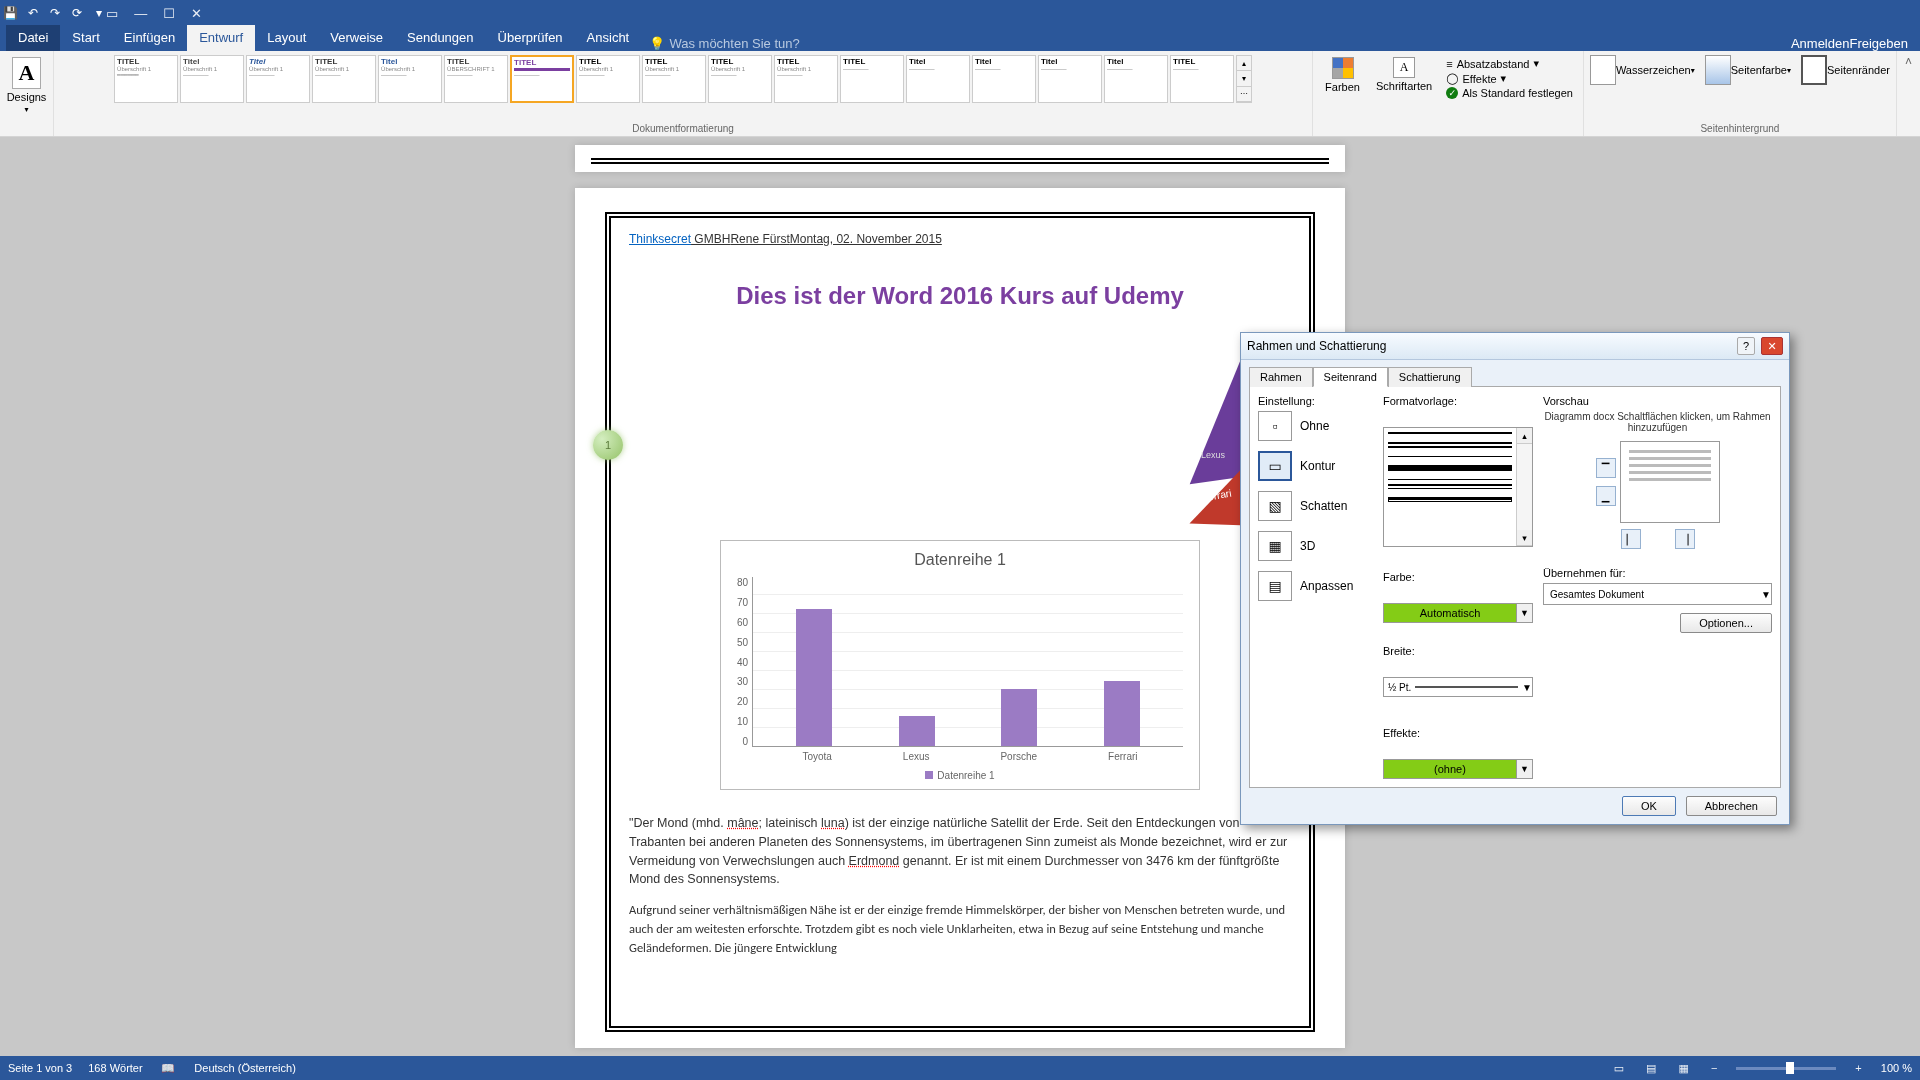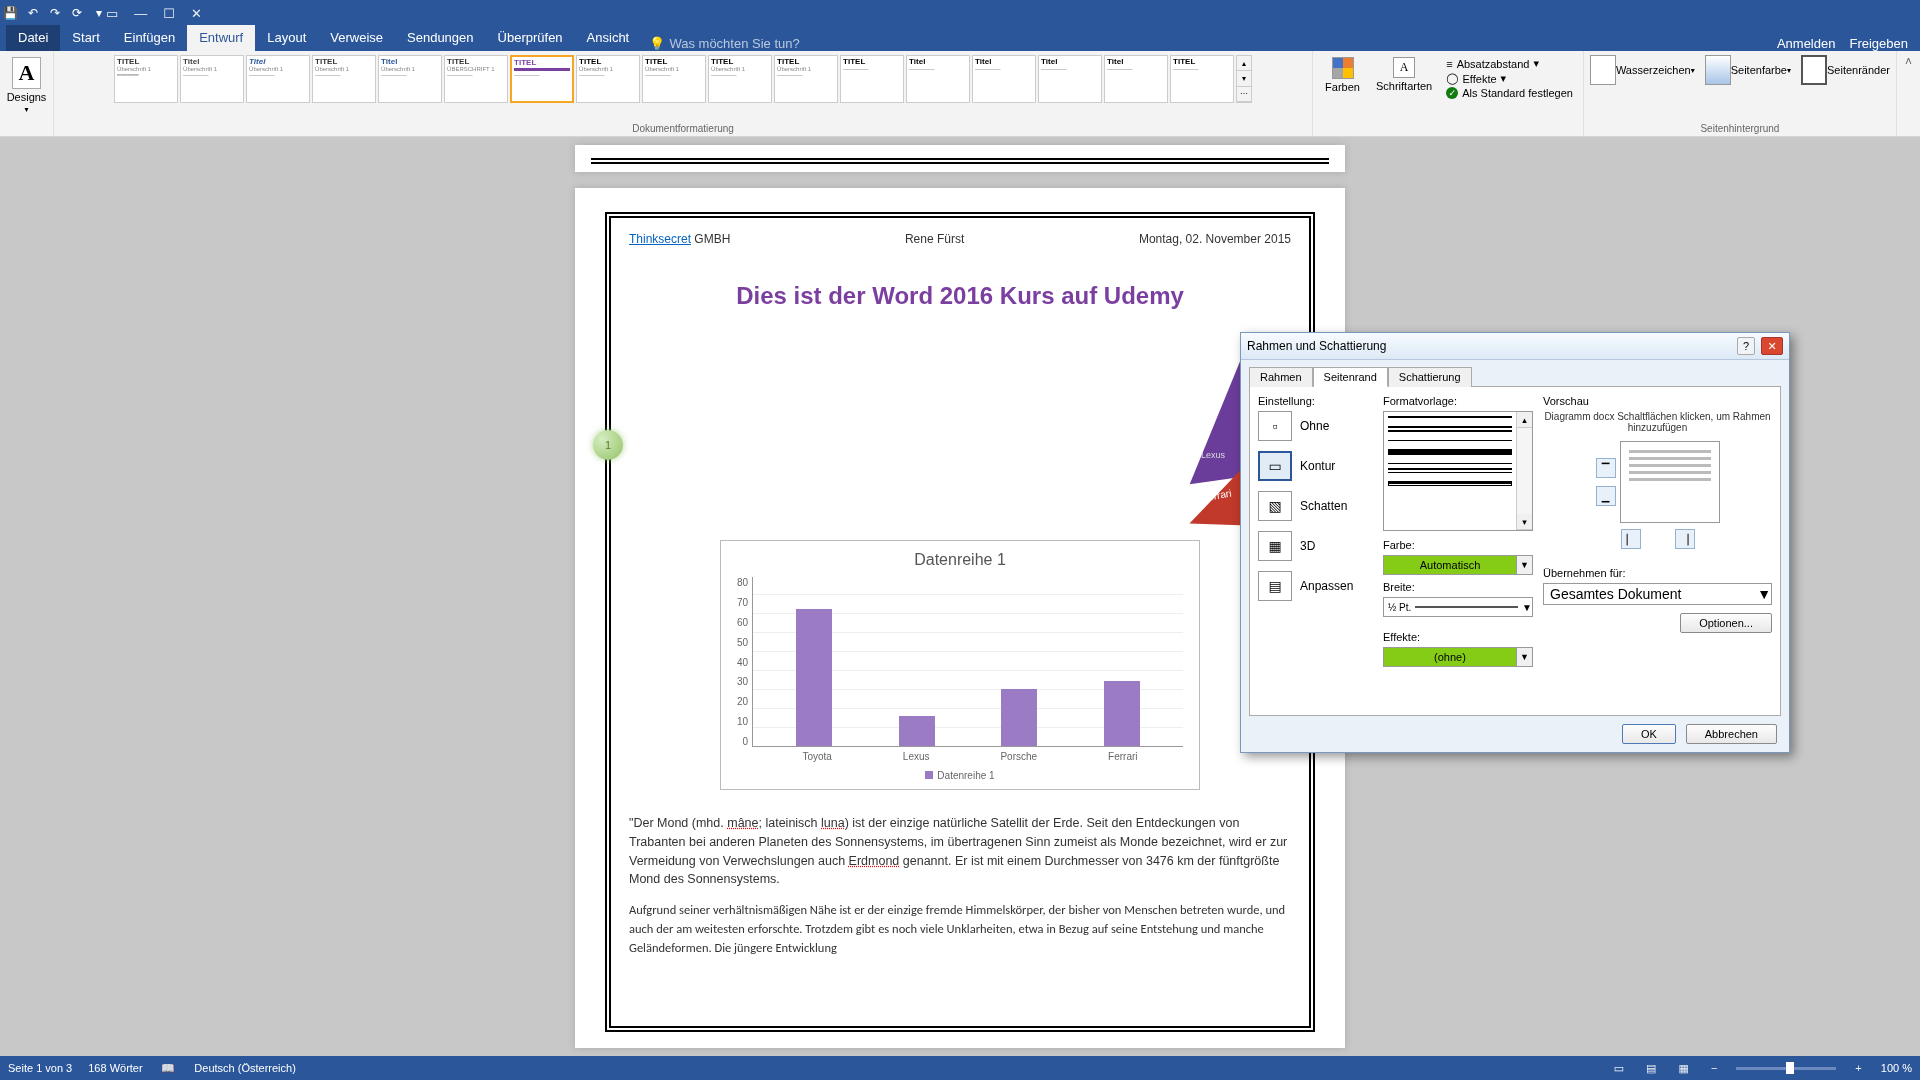--- a/index.html
+++ b/index.html
@@ -13,21 +13,21 @@
 .titlebar .win-controls { display: flex; gap: 16px; align-items: center; }
 .win-btn { cursor: pointer; font-size: 13px; opacity: .9; }
 
 
 .menutabs { background: #2b579a; height: 25px; display: flex; align-items: flex-end; padding-left: 6px; color: white; }
 .menutabs .tab { padding: 5px 12px 6px; font-size: 13px; cursor: pointer; }
 .menutabs .tab.file { background: #1e3f73; }
 .menutabs .tab.active { background: #f3f3f3; color: #2b579a; }
 .menutabs .tellme { color: #b8c9e0; font-size: 13px; display:flex; align-items:center; gap:4px; margin-left: 8px; }
 .menutabs .spacer { flex: 1; }
-.menutabs .right-actions { display: flex; gap: 14px; padding-right: 12px; align-items:center; font-size: 13px; }
+.menutabs .right-actions { display: flex; padding-right: 12px; align-items:center; font-size: 13px; }
 .right-actions span { cursor:pointer; }
 
 
 .ribbon { background: #f3f3f3; height: 86px; display: flex; border-bottom: 1px solid #d4d4d4; }
 .ribbon-group { border-right: 1px solid #e0e0e0; display: flex; flex-direction: column; align-items: center; justify-content: space-between; padding: 4px 6px 2px; }
 .ribbon-group-label { font-size: 10px; color: #666; text-align: center; padding-top:1px; }
 .designs-btn { display:flex; flex-direction:column; align-items:center; gap:2px; cursor:pointer; padding: 2px 4px;}
 .big-A { font-size: 22px; font-family: 'Times New Roman', serif; font-weight: bold; border: 1px solid #aaa; padding: 2px 6px; background:white; }
 .gallery { display: flex; gap: 2px; align-items: flex-start; height: 64px; overflow: hidden; flex:1; }
 .gallery-item { width: 64px; height: 48px; background: white; border: 1px solid #ccc; padding: 2px; font-size: 6px; line-height: 1; cursor: pointer; overflow:hidden; }
@@ -47,21 +47,21 @@
 .wmark-icon { width:26px; height:30px; border:1px solid #999; background:white; position:relative; }
 .right-collapse { align-self:flex-start; margin-left:auto; padding:4px 8px; cursor:pointer; color:#666; }
 
 
 .docarea { position:absolute; top: 137px; left:0; right:0; bottom: 24px; background: #c8c8c8; overflow: hidden; display:flex; justify-content:center; }
 .page { width: 770px; background: white; margin: 8px; box-shadow: 0 0 8px rgba(0,0,0,.15); position:relative; }
 .page.partial-top { height: 50px; }
 .page.partial-top .frame-bottom { position:absolute; bottom:8px; left:16px; right:16px; height:8px; border-bottom:6px double black; }
 .page.main { min-height: 860px; padding: 24px 30px; }
 .page-border { border: 6px double black; padding: 14px 18px; min-height: 820px; }
-.dochead { display:flex; justify-content:space-between; font-size: 12px; color:#333; }
+.dochead { display:flex; font-size: 12px; color:#333;text-decoration:underline; }
 .dochead .left a { color:#0563c1; text-decoration:underline; }
 .doctitle { text-align:center; color:#7b3fa0; font-size: 24px; font-weight:bold; margin: 36px 0 50px; }
 .shapes { position:relative; height:180px; }
 .tri1 { position:absolute; right:40px; top:0; width:0; height:0; border-left:70px solid transparent; border-right:0 solid transparent; border-bottom:120px solid #6a3d9a; transform:rotate(-8deg); }
 .tri2 { position:absolute; right:20px; top:75px; width:0; height:0; border-left:80px solid transparent; border-right:0 solid transparent; border-bottom:90px solid #c0392b; transform:rotate(2deg); }
 .shapelabel { position:absolute; color:white; font-size:10px; }
 .greendot { position:absolute; left:-36px; top:70px; width:30px; height:30px; border-radius:50%; background:radial-gradient(circle at 30% 30%, #d4eec0, #94c267); box-shadow:0 0 6px rgba(148,194,103,.7); display:flex; align-items:center; justify-content:center; color:#5a7a3a; font-size:11px; }
 
 .chartbox { border:1px solid #bbb; width:480px; margin: 0 auto 24px; padding: 10px 16px 8px; }
 .charttitle { text-align:center; font-size:16px; color:#555; margin-bottom:8px; }
@@ -81,21 +81,21 @@
 .dlg-title .t { flex:1; }
 .dlg-title .help { width:18px; height:18px; border:1px solid #aaa; display:flex; align-items:center; justify-content:center; font-size:11px; background:#f0f4f8; cursor:pointer; border-radius:2px; }
 .dlg-title .close { width:22px; height:18px; background:#d9472e; color:white; display:flex; align-items:center; justify-content:center; cursor:pointer; border:1px solid #a33; border-radius:2px; margin-left:6px; font-size:11px; }
 .dlg-body { padding: 6px 8px 8px; }
 .tabs { display:flex; gap:0; }
 .tabs .dtab { border:1px solid #aaa; border-bottom:none; padding:3px 10px; font-size:11px; background:#f0f0f0; cursor:pointer; position:relative; top:1px; }
 .tabs .dtab.active { background:white; border-bottom:1px solid white; z-index:2; }
 .tabpane { border:1px solid #aaa; background:white; padding:8px; display:flex; gap:10px; min-height:330px; }
 .col { display:flex; flex-direction:column; }
 .col1 { width:115px; }
-.col2 { width:150px; }
+.col2 { width:150px;gap:16px; }
 .col3 { flex:1; }
 .lbl { font-size:11px; margin-bottom:4px; }
 .setting-row { display:flex; align-items:center; gap:8px; margin-bottom:10px; cursor:pointer; }
 .setting-icon { width:34px; height:30px; border:1px solid #999; background:white; display:flex; align-items:center; justify-content:center; font-size:14px; }
 .setting-icon.sel { border:2px solid #2b579a; background:#e1ecf7; }
 .stylelist { border:1px solid #999; height:120px; display:flex; }
 .stylelist .items { flex:1; overflow:hidden; padding:4px; display:flex; flex-direction:column; gap:8px; }
 .line-sample { height:2px; background:black; }
 .line-sample.double { height:6px; border-top:2px solid black; border-bottom:2px solid black; background:transparent; }
 .line-sample.triple { height:10px; border-top:1px solid black; border-bottom:1px solid black; background:transparent; position:relative; }
@@ -111,21 +111,21 @@
 .width-dd .w1{padding:0 4px;}
 .width-dd .wline { flex:1; height:2px; background:#555; margin-right:4px; }
 .preview-hint { font-size:10px; text-align:center; color:#333; margin-bottom:8px; }
 .preview-box { display:flex; gap:4px; align-items:center; justify-content:center; }
 .preview-page { width:100px; height:82px; border:1px solid #999; padding:8px; display:flex; flex-direction:column; gap:4px; }
 .preview-page div { height:3px; background:#bbb; }
 .edge-btn { width:20px; height:20px; border:1px solid #96b1d0; background:#e8f0f9; cursor:pointer; display:flex; align-items:center; justify-content:center; font-size:10px; }
 .preview-toggles-v { display:flex; flex-direction:column; gap:8px; }
 .preview-toggles-h { display:flex; gap:34px; justify-content:center; margin-top:6px; }
 .apply-row { margin-top:18px; }
-.apply-dd { display:flex; border:1px solid #999; height:22px; align-items:center; font-size:14px; background:white; }
+.apply-dd { display:flex; border:1px solid #999; height:22px; align-items:center; font-size:10px; background:white; }
 .apply-dd .val { flex:1; padding:0 6px; text-align:left; }
 .opts-btn { margin-top:8px; align-self:flex-end; }
 .btn { border:1px solid #8a8a8a; background:linear-gradient(#fdfdfd,#e8e8e8); padding:3px 18px; font-size:11px; cursor:pointer; border-radius:2px; }
 .btn.primary { border:1px solid #4d7ab5;margin-left:8px;}
 .dlg-buttons { display:flex; gap:10px; justify-content:flex-end; margin-top:8px; padding-right:4px; }
 
 
 .statusbar { position:absolute; left:0; right:0; bottom:0; height:24px; background:#2b579a; color:white; display:flex; align-items:center; font-size:11px; padding:0 8px; gap:16px; }
 .statusbar .spacer { flex:1; }
 .status-icon { cursor:pointer; opacity:.9; padding:0 3px; }

